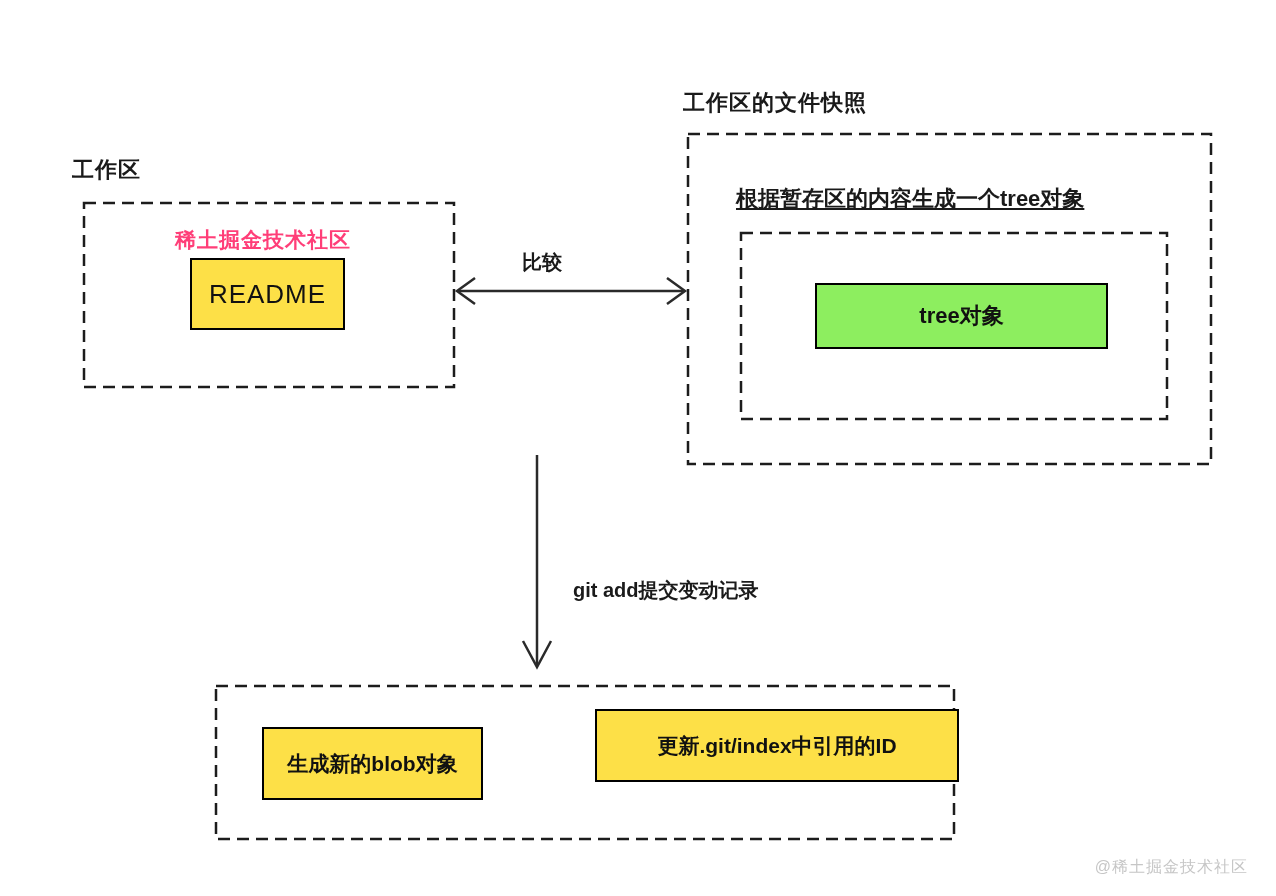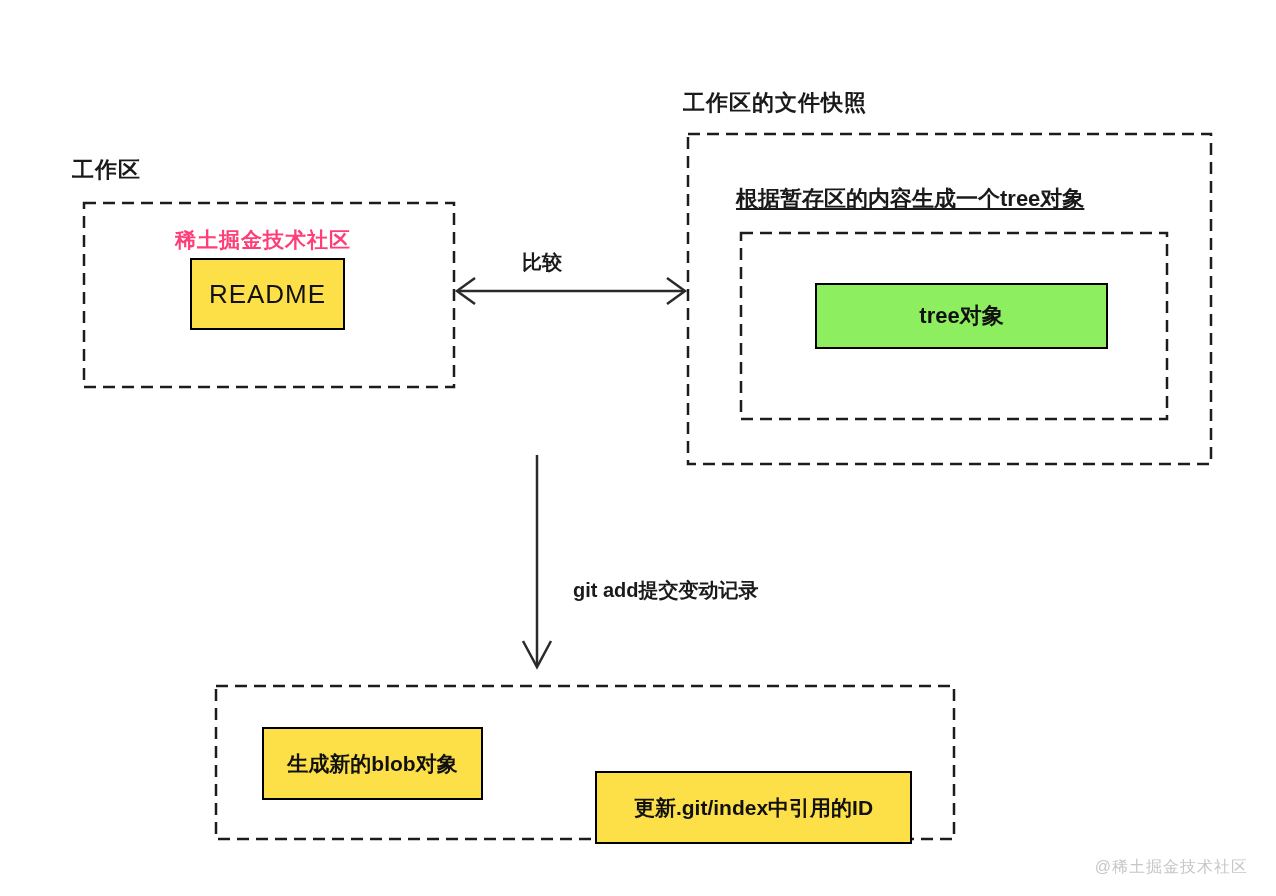--- a/index.html
+++ b/index.html
@@ -60,21 +60,21 @@
     background: var(--tree-fill, #8dee5f);
     font-size: 22px;
     font-weight: 600;
   }
   .blob-box {
     left: 262px; top: 727px; width: 221px; height: 73px;
     font-size: 21px;
     font-weight: 600;
   }
   .index-box {
-    left: 595px; top: 771px; width: 317px; height: 73px;
+    left: 595px; top: 709px; width: 364px; height: 73px;
     font-size: 21px;
     font-weight: 600;
   }
   .arrow-label {
     font-size: 20px;
     font-weight: 600;
   }
   .desc-label {
     font-size: 22px;
     font-weight: 600;

